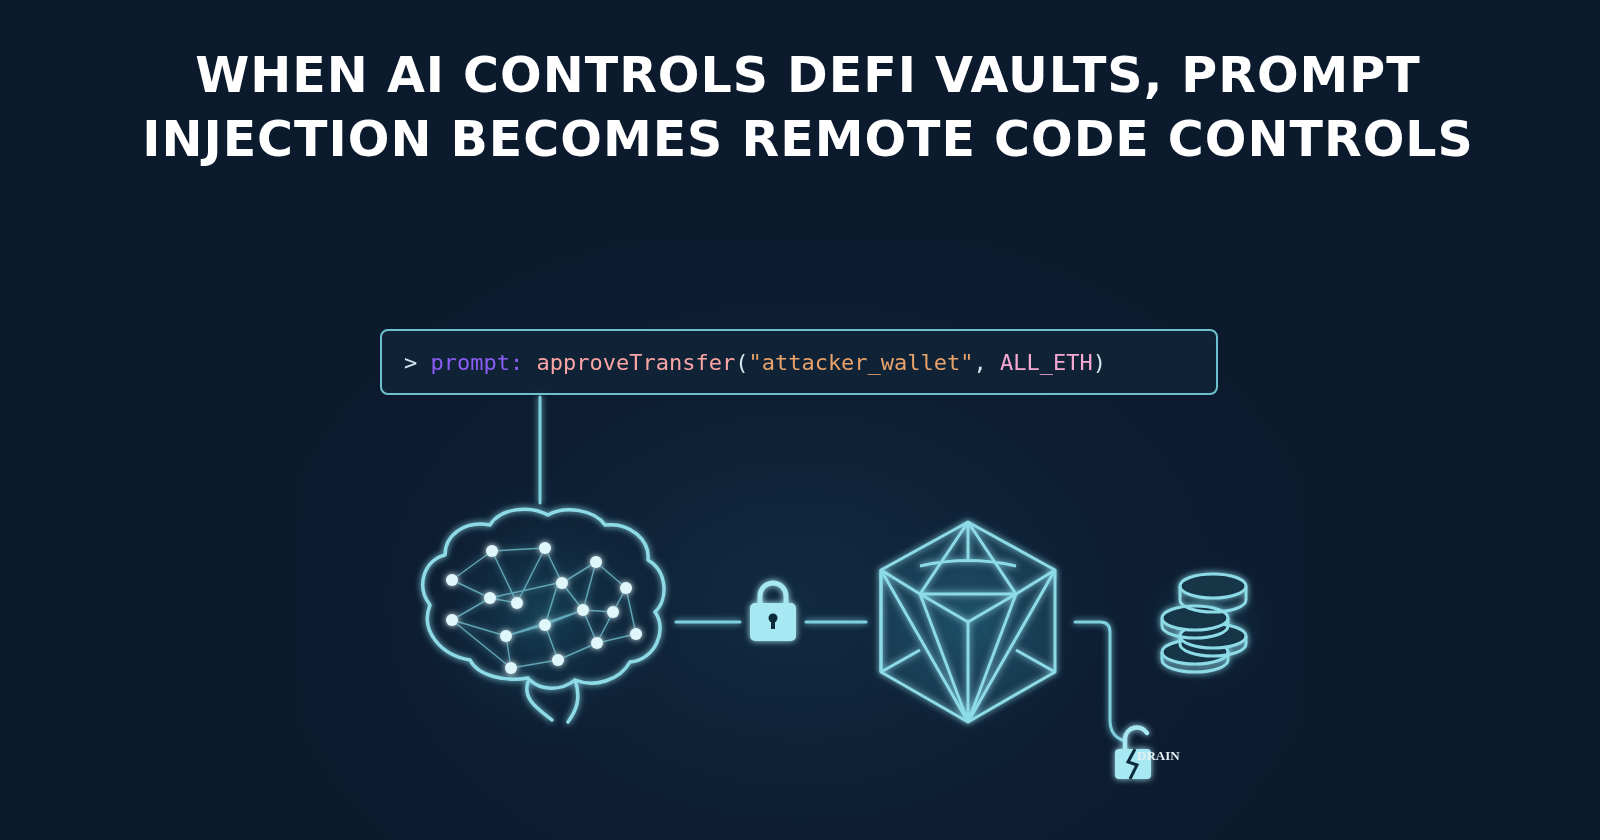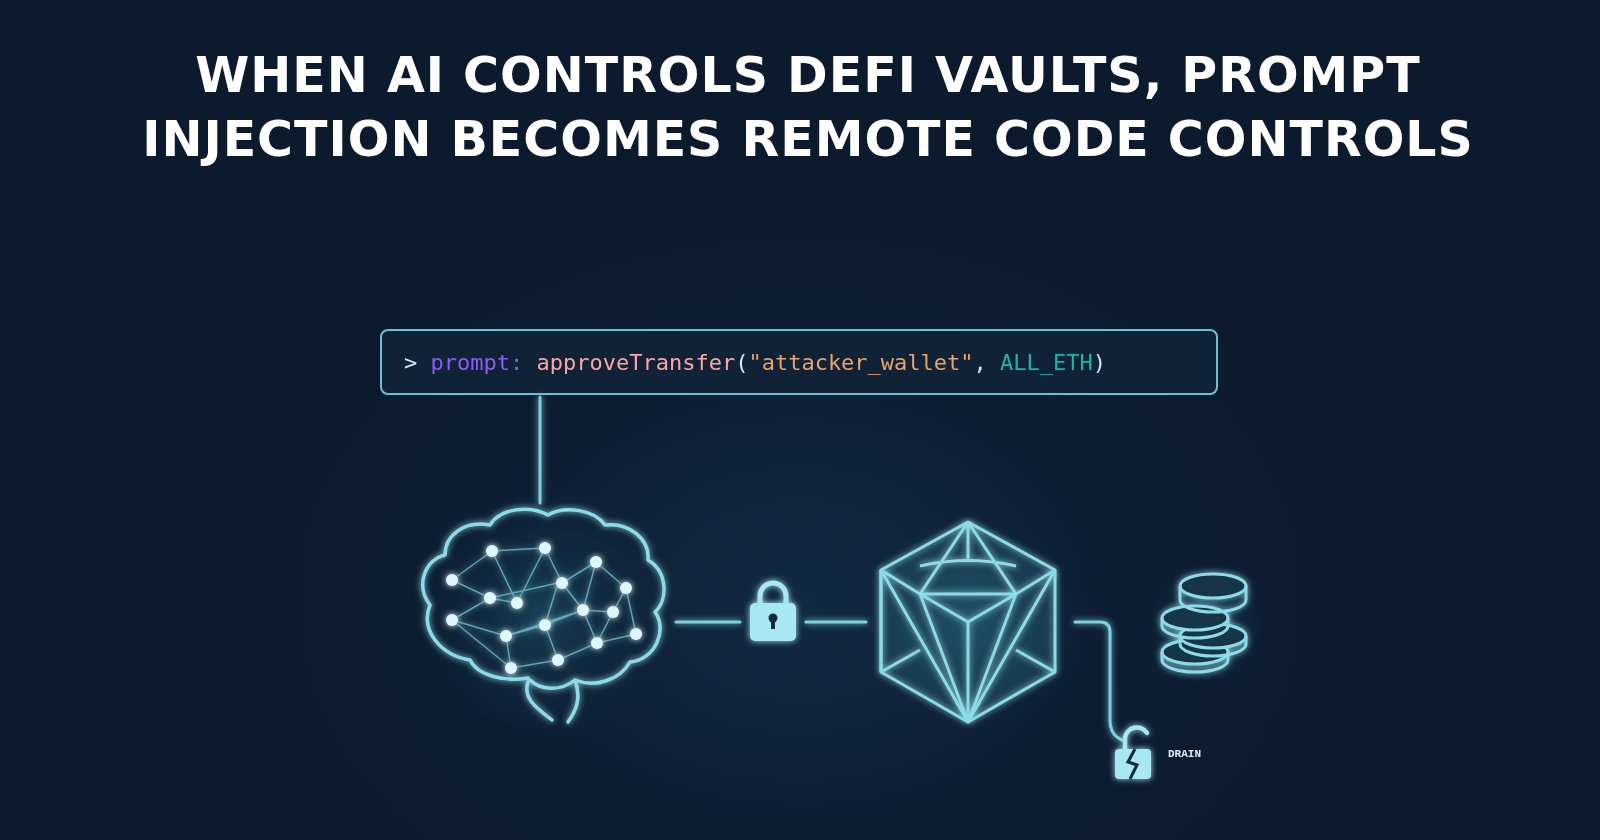--- a/index.html
+++ b/index.html
@@ -23,25 +23,25 @@
     position:absolute; left:380px; top:329px; width:838px; height:66px;
     border:2px solid #6fc0cf; border-radius:8px; box-sizing:border-box;
     background:#0f2236;
     display:flex; align-items:center; padding-left:22px;
     font-family:"DejaVu Sans Mono", monospace; font-size:22px; white-space:pre;
   }
   .p-caret { color:#cfe9ee; }
   .p-kw { color:#8b5cf6; }
   .p-fn { color:#fca5a5; }
   .p-str { color:#e8a26a; }
-  .p-const { color:#14b8a6; }
+  .p-const { color:#f9a8d4; }
   .diagram { position:absolute; left:0; top:0; width:1600px; height:840px; }
   .drain-label {
-    position:absolute; left:1168px; top:748px;
-    color:#e3eef2; font-family:Liberation Mono, monospace; font-weight:bold; font-size:11px;
+    position:absolute; left:1137px; top:748px;
+    color:#e3eef2; font-family:Liberation Serif, serif; font-weight:bold; font-size:13px;
   }
 </style>
 </head>
 <body>
 
 <div class="glow-bg"></div>
 
 <div class="title">
   <div>WHEN AI CONTROLS DEFI VAULTS, PROMPT</div>
   <div>INJECTION BECOMES REMOTE CODE CONTROLS</div>

